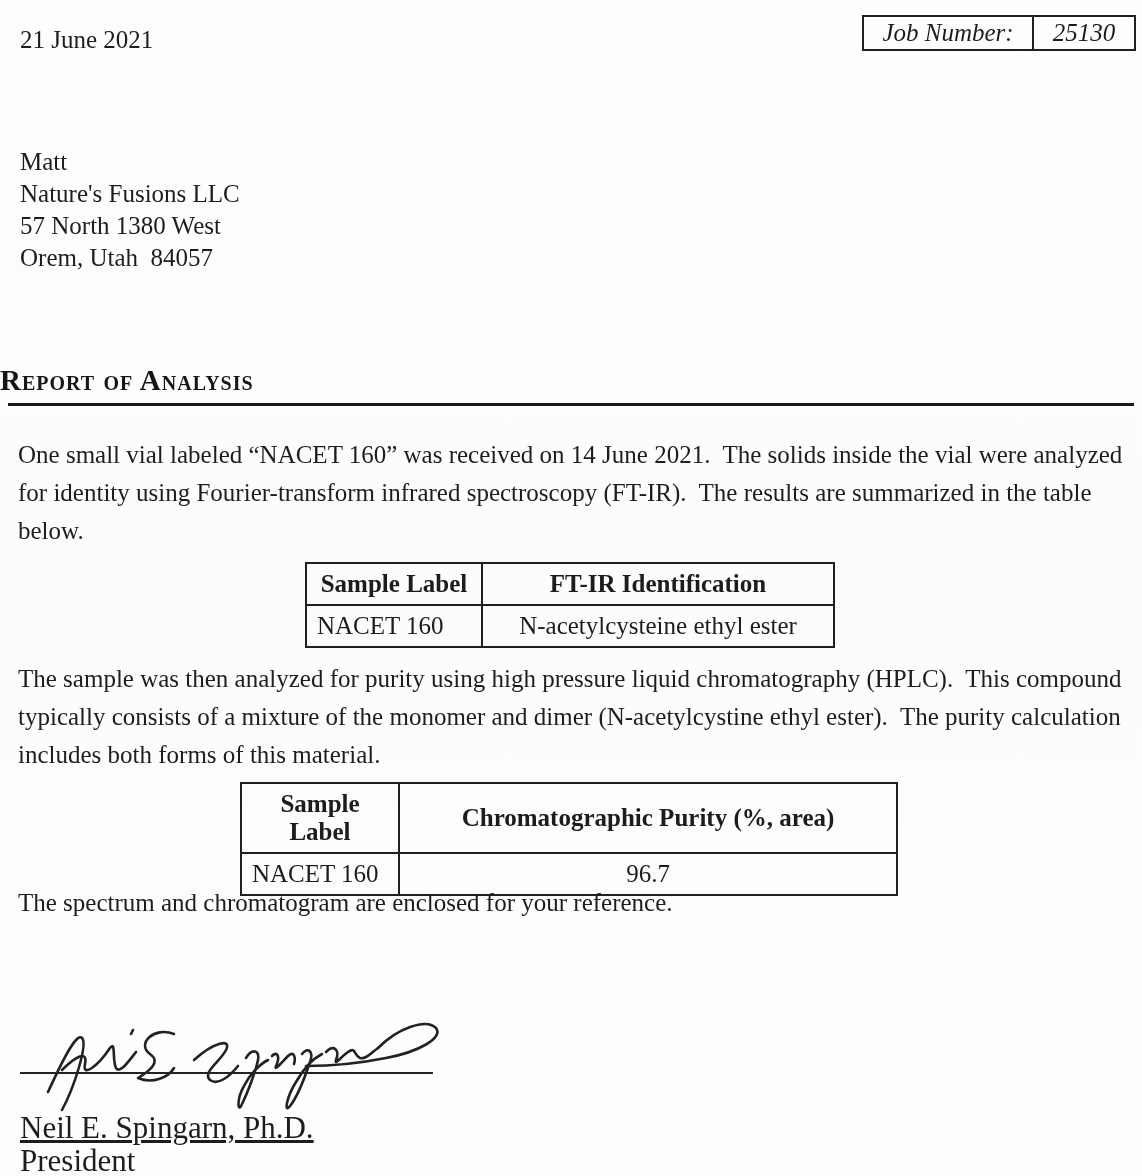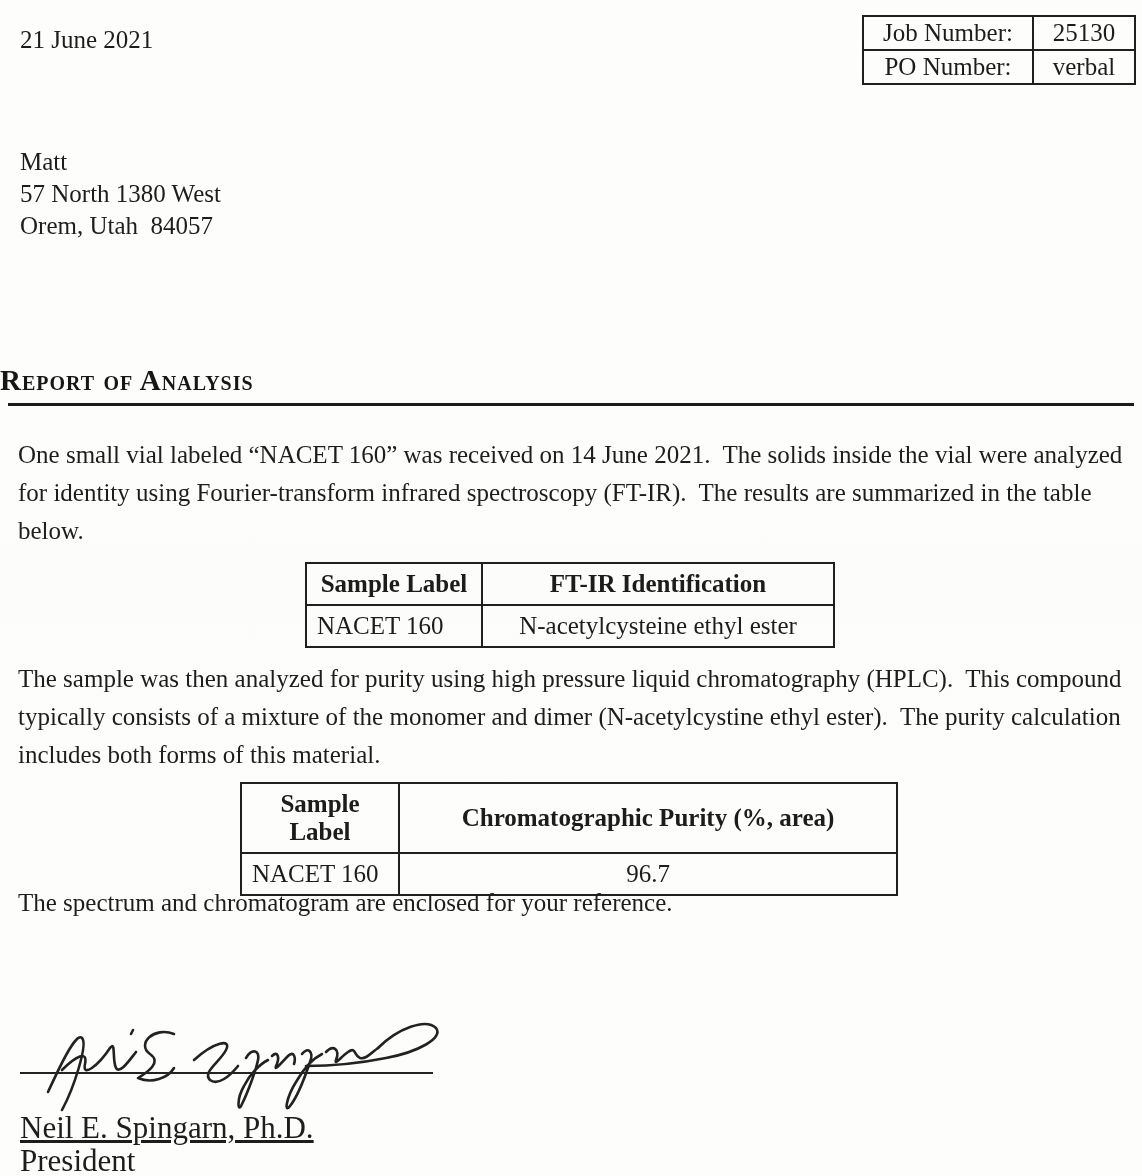--- a/index.html
+++ b/index.html
@@ -27,20 +27,21 @@
   .job-table {
     position: absolute; left: 862px; top: 15px;
     border-collapse: collapse;
     font-size: 25px;
   }
   .job-table td {
     border: 2px solid #1f1f1f;
     text-align: center;
     padding: 1px 8px;
     height: 34px;
+    font-style: italic;
   }
   .job-table .jt-label { width: 170px; }
   .job-table .jt-value { width: 102px; }
 
   
   .address {
     position: absolute; left: 20px; top: 146px;
     font-size: 25px; line-height: 32px;
   }
 
@@ -118,29 +119,26 @@
 <div class="page">
 
   <div class="date txt">21 June 2021</div>
 
   <table class="job-table">
     <tbody>
       <tr>
         <td class="jt-label">Job Number:</td>
         <td class="jt-value">25130</td>
       </tr>
-      <tr>
-        <td class="jt-label">PO Number:</td>
-        <td class="jt-value">verbal</td>
-      </tr>
     </tbody>
   </table>
 
   <div class="address">
     <div class="txt">Matt</div>
+    <div class="txt">Nature's Fusions LLC</div>
     <div class="txt">57 North 1380 West</div>
     <div class="txt">Orem, Utah  84057</div>
   </div>
 
   <div class="title">Report of Analysis</div>
   <div class="rule"></div>
 
   <p class="para para-intro txt">One small vial labeled “NACET 160” was received on 14 June 2021.  The solids inside the vial were analyzed for identity using Fourier-transform infrared spectroscopy (FT-IR).  The results are summarized in the table below.</p>
 
   <table class="data-table ftir-table">

